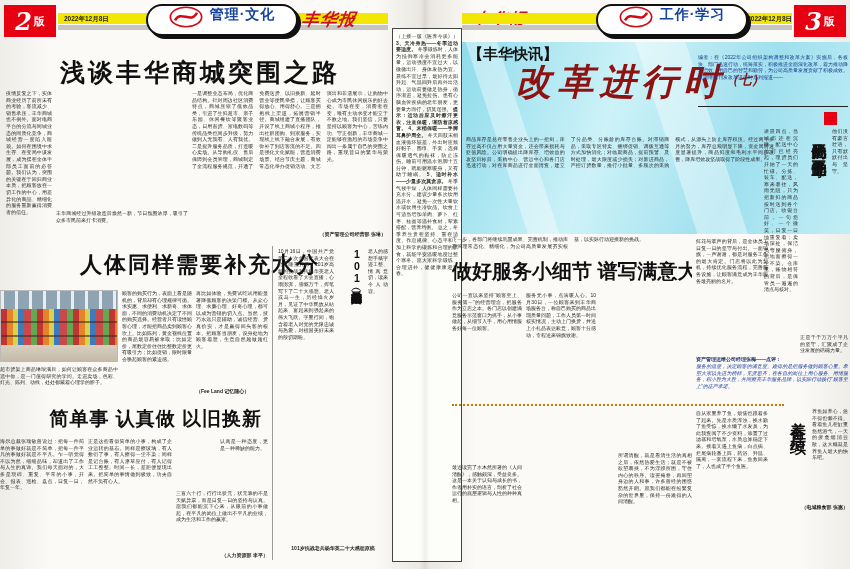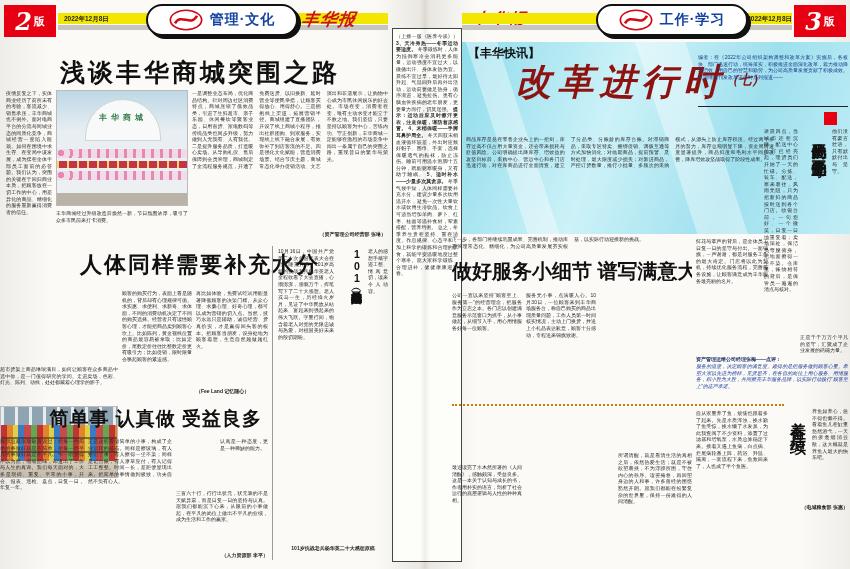--- a/index.html
+++ b/index.html
@@ -14,21 +14,21 @@
   .bold { font-weight:bold; }
   .headline { font-weight:bold; color:#101010; text-align:right; white-space:nowrap; overflow:hidden; }
   .vtitle { writing-mode:vertical-rl; text-orientation:upright; font-weight:bold; color:#111; overflow:hidden; }
   .pagebox { background:#e60012; color:#fff; display:flex; align-items:center; justify-content:center; gap:2px; }
   .pagebox .num { font-family:"DejaVu Serif",serif; font-style:italic; font-weight:bold; font-size:24px; }
   .pagebox .word { font-size:11px; font-weight:bold; }
   .ystrip { background:#f3e600; }
   .gstrip { background:#c7c5c0; }
   .datetxt { font-size:6.5px; font-weight:bold; color:#222; }
   .banner { background:#ffffff; border:2px solid #111; border-radius:16px; box-shadow:3px 3px 0 #111;
-    display:flex; align-items:center; justify-content:center; gap:7px; z-index:5; }
+    display:flex; align-items:flex-start; justify-content:center; gap:7px; z-index:5; }
   .section-name { color:#1544a0; font-weight:bold; font-size:14px; letter-spacing:1px; }
   .masthead { font-family:"DejaVu Serif",serif; font-weight:bold; font-style:italic; font-size:17px;
     color:#cc1120; transform:skewX(-8deg); letter-spacing:1px; }
   .photo { overflow:hidden; position:relative; border:1px solid #bbb; }
   .caption { font-size:5px; font-weight:bold; color:#222; }
   .byline { font-size:5px; font-weight:bold; color:#222; text-align:right; }
   .strip-box { border:1px solid #444; background:#fdfdfa; padding:4px 3px; }
   .cyan-banner { background:linear-gradient(110deg,#8fdcec 0%,#cdf2f8 38%,#9fe0ee 70%,#c2eef6 100%); overflow:hidden; }
   .streak { position:absolute; background:rgba(255,255,255,.4); transform:rotate(-18deg); }
   .reform-title { font-family:"DejaVu Serif",serif; font-style:italic; font-weight:bold; color:#8e1210;
@@ -75,28 +75,20 @@
     <svg width="34" height="22" viewBox="0 0 40 26">
       <ellipse cx="20" cy="13" rx="18.5" ry="11.5" fill="none" stroke="#d20a14" stroke-width="2"></ellipse>
       <path d="M7,17 C14,4 26,22 33,8" fill="none" stroke="#d20a14" stroke-width="3"></path>
     </svg>
     <span class="section-name">管理·文化</span>
   </div>
   <div class="abs masthead" style="left:302px;top:8px;">丰华报</div>
 
   <div class="abs headline" style="left:50px;top:56px;width:290px;font-size:25px;letter-spacing:3px;">浅谈丰华商城突围之路</div>
   <div class="abs body-text" style="left:6px;top:90px;width:46px;height:150px;">疫情反复之下，实体商业经历了前所未有的考验，客流减少、销售承压，丰华商城也不例外。面对电商平台的分流与同城业态的同质化竞争，商城经营一度陷入瓶颈。如何在困境中求生存、在变局中谋发展，成为摆在全体干部员工面前的必答题。我们认为，突围的关键在于回归商业本质，把顾客放在一切工作的中心，用差异化的商品、精细化的服务重新赢得消费者的信任。</div>
-  <div class="abs photo" style="left:56px;top:90px;width:132px;height:116px;">
-    <div class="mall-sky"></div>
-    <div class="mall-arch"><span>丰华商城</span></div>
-    <div class="mall-deco" style="top:58px;"></div>
-    <div class="mall-red" style="top:70px;"></div>
-    <div class="mall-deco" style="top:80px;"></div>
-    <div class="mall-base"></div>
-  </div>
   <div class="abs body-text" style="left:56px;top:210px;width:132px;height:32px;">丰华商城经过升级改造后焕然一新，节日氛围浓厚，吸引了众多市民前来打卡消费。</div>
   <div class="abs body-text cols-3" style="left:192px;top:90px;width:196px;height:140px;">一是调整业态布局，优化商品结构。针对周边社区消费特点，商城压缩了低效品类，引进了生鲜超市、亲子乐园、休闲餐饮等聚客业态，日用百货、家电数码等传统品类也同步升级，努力做到人无我有、人有我优。二是提升服务品质，打造暖心卖场。从导购礼仪、售后保障到会员管理，商城制定了全流程服务规范，开通了免费送货、以旧换新、延时营业等便民举措，让顾客买得放心、用得舒心。三是拥抱线上渠道，拓展营销半径。商城组建了直播团队，开设了线上商城小程序，推出社群团购、到家服务，实现线上线下融合发展，有效弥补了到店客流的不足。四是强化文化赋能，营造消费场景。结合节庆主题，商城常态化举办促销活动、文艺演出和非遗展示，让购物中心成为市民休闲娱乐的好去处。市场在变，消费者在变，唯有主动求变才能立于不败之地。我们坚信，只要坚持以顾客为中心，苦练内功、守正创新，丰华商城一定能够在激烈的市场竞争中闯出一条属于自己的突围之路，重现昔日的繁华与荣光。</div>
   <div class="abs byline" style="left:252px;top:231px;width:134px;">（资产管理公司经营部 张琳）</div>
 
   <div class="abs strip-box" style="left:392px;top:28px;width:70px;height:534px;">
     <div class="body-text" style="height:100%;">
       <span>（上接一版《医养今谈》）</span>
       <span class="bold">3、天冷身热——冬季运动要适度。</span>
       <span>冬季锻炼时，人体为抵御寒冷会消耗更多能量，运动强度不宜过大，以微微出汗、身体发热为宜。晨练不宜过早，最好待太阳升起、气温回升后再外出活动，运动前要做足热身，循序渐进，避免拉伤。患有心脑血管疾病的老年朋友，更要量力而行，切莫逞强。</span>
       <span class="bold">提示：运动后应及时擦汗更衣，注意保暖，谨防着凉感冒。</span>
@@ -116,21 +108,21 @@
     <div class="sm-shelfline" style="top:44px;"></div>
     <div class="sm-floor"></div>
   </div>
   <div class="abs body-text" style="left:0px;top:366px;width:118px;height:34px;">超市货架上商品琳琅满目，如何让顾客在众多商品中选中你，是一门值得研究的学问。走进卖场，色彩、灯光、陈列、动线，处处都藏着心理学的影子。</div>
   <div class="abs body-text" style="left:122px;top:290px;width:70px;height:112px;">顾客的购买行为，表面上看是随机的，背后却有心理规律可循。求实惠、求便利、求新奇、求体面，不同的消费动机决定了不同的购买选择。经营者只有读懂顾客心理，才能把商品卖到顾客心坎上。比如陈列，黄金视线位置的商品最容易被拿取；比如定价，尾数定价往往比整数定价更有吸引力；比如促销，限时限量会唤起顾客的紧迫感。</div>
   <div class="abs body-text" style="left:196px;top:290px;width:72px;height:94px;">再比如体验，免费试吃试用能显著降低顾客的决策门槛。从众心理、求廉心理、好奇心理，都可以成为营销的切入点。当然，技巧永远只是辅助，诚信经营、货真价实，才是赢得回头客的根本。把顾客当朋友，设身处地为顾客着想，生意自然越做越红火。</div>
   <div class="abs caption" style="left:196px;top:388px;width:72px;">（Fee Land 记忆随心）</div>
 
   <div class="abs vrule" style="left:272px;top:246px;width:1px;height:314px;"></div>
 
-  <div class="abs headline" style="left:6px;top:406px;width:256px;font-size:19px;letter-spacing:1px;">简单事 认真做 受益良多</div>
+  <div class="abs headline" style="left:6px;top:406px;width:256px;font-size:19px;letter-spacing:1px;">简单事 认真做 以旧换新</div>
   <div class="abs body-text" style="left:0px;top:438px;width:84px;height:120px;">海尔总裁张瑞敏曾说过：把每一件简单的事做好就是不简单，把每一件平凡的事做好就是不平凡。乍一听觉得不以为然，细细品味，却道出了工作与人生的真谛。我们每天面对的，大多是琐碎、重复、平常的小事，开会、报表、巡检、盘点，日复一日，年复一年。</div>
   <div class="abs body-text" style="left:88px;top:438px;width:84px;height:120px;">正是这些看似简单的小事，构成了企业运转的基石。同样是擦玻璃，有人敷衍了事，有人擦得一尘不染；同样是记台账，有人潦草应付，有人记得工工整整。时间一长，差距便显现出来。把简单的事情做到极致，功夫自然不负有心人。</div>
 
   <div class="abs body-text" style="left:220px;top:438px;width:48px;height:48px;">认真是一种态度，更是一种稀缺的能力。</div>
   <div class="abs body-text" style="left:176px;top:490px;width:92px;height:58px;">三百六十行，行行出状元，状元靠的不是天赋异禀，而是日复一日的坚持与认真。愿我们都能沉下心来，从眼前的小事做起，在平凡的岗位上做出不平凡的业绩，成为生活和工作的赢家。</div>
   <div class="abs byline" style="left:176px;top:552px;width:92px;">（人力资源部 李平）</div>
 
   <div class="abs body-text" style="left:278px;top:248px;width:56px;height:212px;">10月16日，中国共产党第二十次全国代表大会在北京隆重开幕，101岁高龄的抗战老兵杨华英老人全程收看了大会直播，心潮澎湃，感慨万千，挥笔写下了二十大感想。老人戎马一生，历经烽火岁月，见证了中华民族从站起来、富起来到强起来的伟大飞跃。字里行间，饱含着老人对党的无限忠诚与热爱，对祖国美好未来的殷切期盼。</div>
   <div class="abs vtitle" style="left:338px;top:248px;width:26px;height:216px;font-size:10.5px;">101岁抗战老兵杨华英二十大感想（节选）</div>
   <div class="abs body-text" style="left:368px;top:248px;width:20px;height:212px;">老人的感想手稿字迹工整、情真意切，读来令人动容。</div>
@@ -150,21 +142,21 @@
   <div class="abs datetxt" style="left:742px;top:15px;width:50px;text-align:right;">2022年12月8日</div>
   <div class="abs pagebox" style="left:794px;top:5px;width:52px;height:32px;">
     <span class="num">3</span>
     <span class="word">版</span>
   </div>
 
   <div class="abs cyan-banner" style="left:462px;top:42px;width:388px;height:192px;">
     <div class="streak" style="left:40px;top:-20px;width:30px;height:260px;"></div>
     <div class="streak" style="left:210px;top:-20px;width:48px;height:260px;"></div>
   </div>
-  <div class="abs bold" style="left:468px;top:45px;font-size:12px;color:#111;">【丰华快讯】</div>
+  <div class="abs bold" style="left:468px;top:45px;font-size:15px;color:#111;">【丰华快讯】</div>
   <div class="abs" style="left:505px;top:58px;width:270px;text-align:center;">
     <span class="reform-title">改革进行时</span><span class="reform-title reform-suffix">（七）</span>
   </div>
   <div class="abs body-text cols-3" style="left:466px;top:136px;width:308px;height:96px;">商品库存是悬在零售企业头上的一把剑，库存过高不仅占用大量资金，还会带来损耗与贬值风险。公司明确提出降库存、增效益的攻坚目标后，采购中心、营运中心和各门店迅速行动，对在库商品进行全面清查，建立了分品类、分账龄的库存台账。对滞销商品，采取专区特卖、捆绑促销、调拨互通等方式加快消化；对临期商品，提前预警、及时处理，最大限度减少损失；对新进商品，严控订货数量，推行小批量、多频次的采购模式，从源头上防止库存积压。经过两个多月的努力，库存总额明显下降，资金周转速度显著提升，商品鲜度和毛利水平同步改善，降库增效攻坚战取得了阶段性成果。</div>
   <div class="abs blue-note" style="left:698px;top:54px;width:150px;height:50px;">编者：在《2022年公司组织架构调整和改革方案》实施后，各板块、部门迅速行动，统筹落实，积极推进全面深化改革，着力推动降本增效，用自己的智慧和勤劳，为公司高质量发展贡献了积极成效。本期继续刊发改革进行时系列报道——</div>
   <div class="abs" style="left:698px;top:106px;width:150px;height:1px;background:#222;"></div>
   <div class="abs" style="left:824px;top:112px;width:13px;height:13px;background:#e60012;"></div>
 
   <div class="abs body-text" style="left:764px;top:128px;width:34px;height:226px;">凌晨四点，当城市还在沉睡，配送中心的灯已经亮起，理货员们开始了一天的忙碌。分拣、装车、配送，寒来暑往，风雨无阻，只为把新鲜的商品按时送到各个门店。收银台前，一句您好、一个微笑，日复一日地重复着；卖场深处，保洁员弯腰俯身，把地面擦得一尘不染。仓库里，账物相符的背后，是保管员一遍遍的清点与核对。</div>
   <div class="abs vtitle" style="left:802px;top:132px;width:26px;height:198px;font-size:15px;">平凡的岗位 不平凡的坚守</div>

